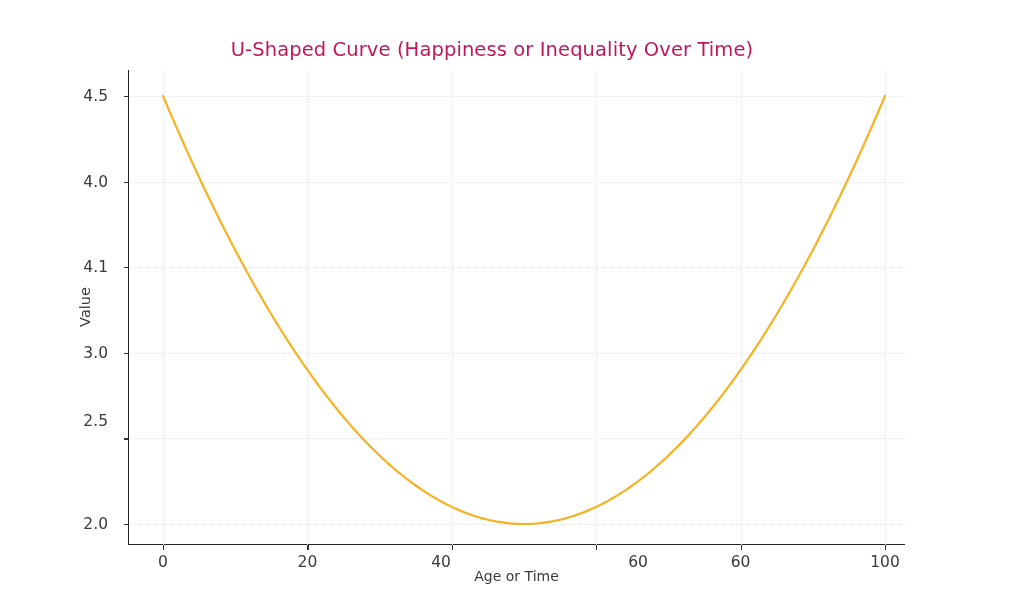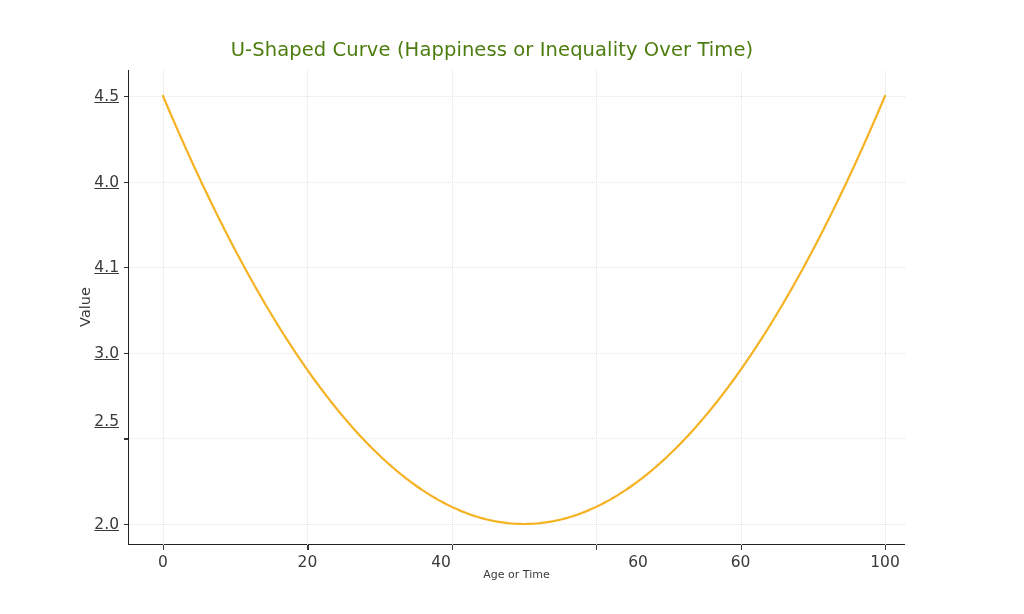--- a/index.html
+++ b/index.html
@@ -24,21 +24,21 @@
     background: #ffffff;
   }
 
   #chart-title {
     position: absolute;
     left: 0;
     top: 38px;
     width: 984px;
     text-align: center;
     font-size: 19.5px;
-    color: #4d7c0f;
+    color: #be185d;
     letter-spacing: 0.1px;
     white-space: nowrap;
   }
 
   
   #plot-area {
     position: absolute;
     left: 128px;
     top: 70px;
     width: 777px;
@@ -88,44 +88,43 @@
     position: absolute;
     bottom: -4.5px;
     width: 1.2px;
     height: 4.5px;
     background: #333333;
   }
 
   .ticklabel-y {
     position: absolute;
     right: 100%;
-    margin-right: 9px;
+    margin-right: 20px;
     transform: translateY(-50%);
     font-size: 15.5px;
     color: #3a3a3a;
     white-space: nowrap;
-    text-decoration: underline;
   }
   .ticklabel-x {
     position: absolute;
     top: 100%;
     margin-top: 8px;
     transform: translateX(-50%);
     font-size: 15.5px;
     color: #3a3a3a;
     white-space: nowrap;
   }
 
   #xlabel {
     position: absolute;
     left: 128px;
     top: 568px;
     width: 777px;
     text-align: center;
-    font-size: 11px;
+    font-size: 14px;
     color: #3a3a3a;
     white-space: nowrap;
   }
 
   #ylabel {
     position: absolute;
     left: 85px;
     top: 307px;
     transform: translate(-50%, -50%) rotate(-90deg);
     transform-origin: center center;

